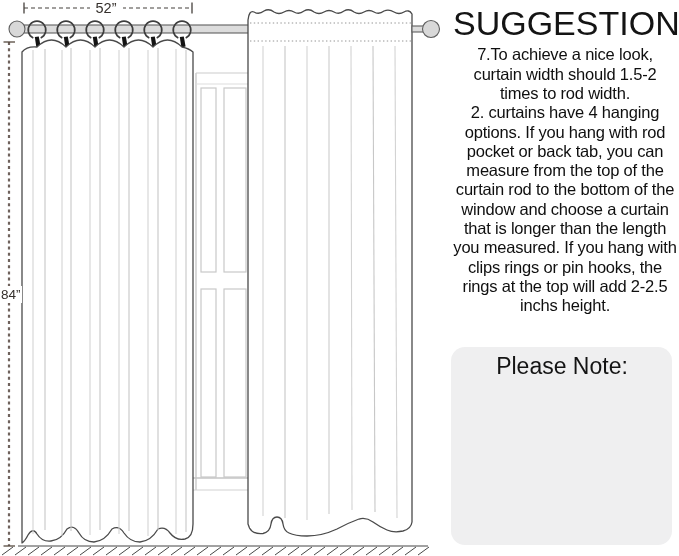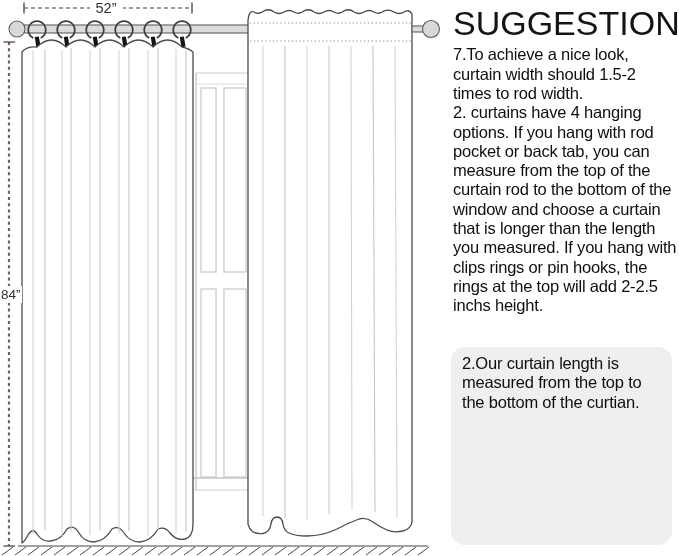--- a/index.html
+++ b/index.html
@@ -2,21 +2,21 @@
 <html><head>
 <meta charset="utf-8">
 <style>
   html,body{margin:0;padding:0;}
   body{
     width:679px;height:556px;position:relative;overflow:hidden;
     background:#ffffff;
     font-family:"Liberation Sans", sans-serif;
     color:#0f0f0f;
   }
-  .stage{position:absolute;left:0;top:0;width:679px;height:556px;}
+  .stage{position:absolute;left:0;top:0;width:679px;height:556px;text-align:center;}
   .diagram-svg{position:absolute;left:0;top:0;}
   .text-col{
     position:absolute;left:453px;top:5px;width:224px;
   }
   .text-col h1{
     margin:0 0 3px 0;font-size:34px;font-weight:400;letter-spacing:0px;
     color:#141414;line-height:1.1;
   }
   .body-text{
     margin:0;font-size:16.5px;line-height:1.17;letter-spacing:-0.2px;
@@ -149,16 +149,16 @@
     </g>
   </svg>
 
   <div class="text-col">
     <h1>SUGGESTION:</h1>
     <p class="body-text">7.To achieve a nice look, curtain width should 1.5-2 times to rod width.</p>
     <p class="body-text">2. curtains have 4 hanging options. If you hang with rod pocket or back tab, you can measure from the top of the curtain rod to the bottom of the window and choose a curtain that is longer than the length you measured. If you hang with clips rings or pin hooks, the rings at the top will add 2-2.5 inchs height.</p>
   </div>
 
   <div class="note-box" style="background: rgb(239, 239, 240);">
-    <p class="body-text">2.Our curtain length is measured from the top to the bottom of the curtian.</p>
+    <h2>Please Note:</h2>
   </div>
 
 </div>
 
 </body></html>

